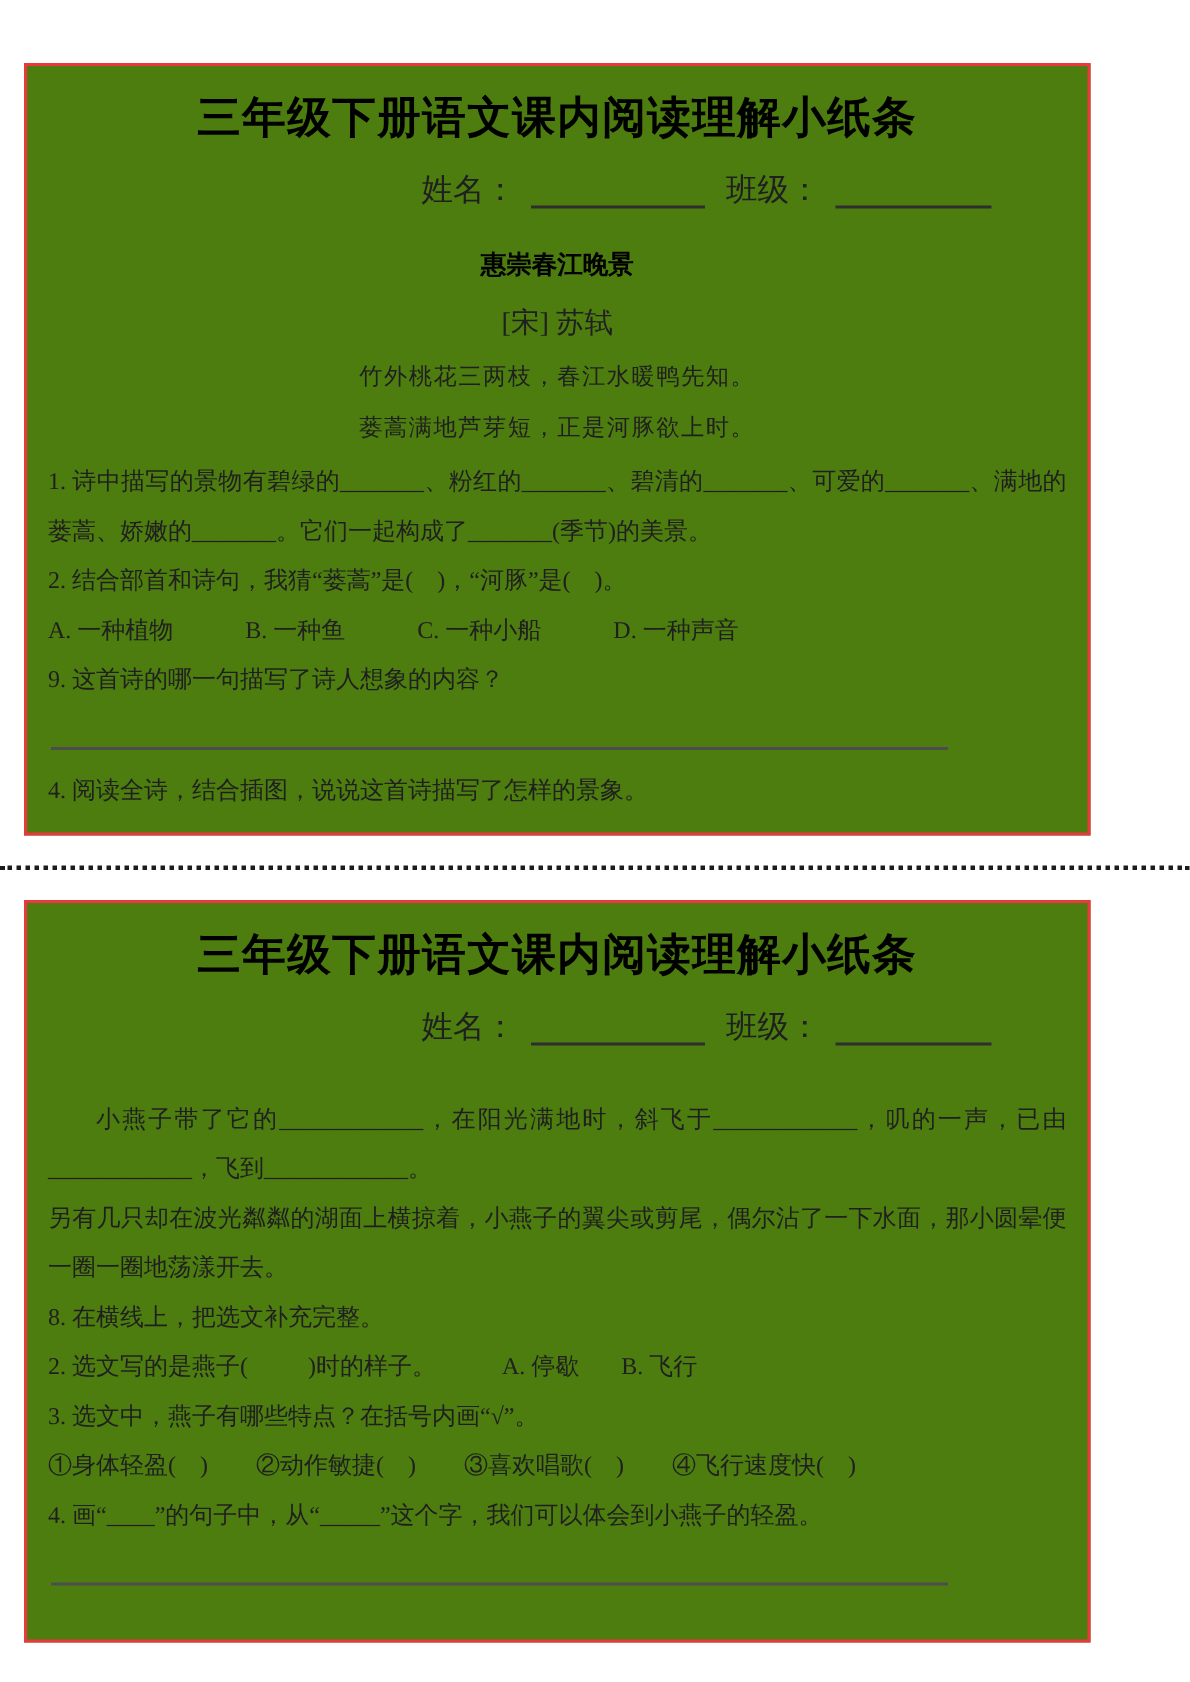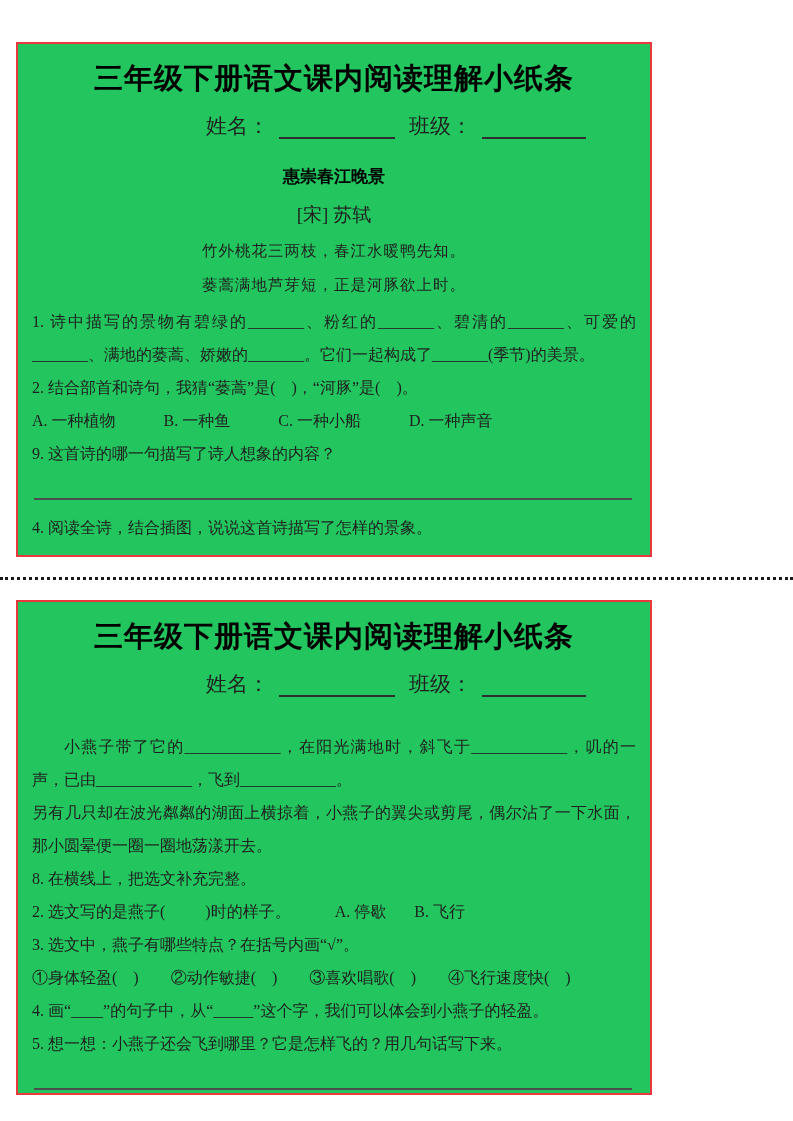--- a/index.html
+++ b/index.html
@@ -3,22 +3,22 @@
 <meta charset="utf-8">
 <style>
   * { margin:0; padding:0; box-sizing:border-box; }
   html,body { background:#ffffff; }
   body {
     width:793px; height:1121px; position:relative;
     font-family:"Liberation Serif","DejaVu Serif",serif;
     color:#1f1f1f;
   }
   .sheet {
-    position:absolute; left:16px; width:636px;
-    border:2px solid #e9393d; background:#22c55e; overflow:hidden;
+    position:absolute; left:16px; width:711px;
+    border:2px solid #e9393d; background:#4d7c0f; overflow:hidden;
   }
   #sheet1 { top:42px;  height:515px; }
   #sheet2 { top:600px; height:495px; }
   .cut-line {
     position:absolute; top:577px; left:0; width:793px; height:0;
     border-top:3px dotted #1c1c1c;
   }
   .sheet-title {
     margin-top:15px; text-align:center;
     font-family:"Liberation Sans","DejaVu Sans",sans-serif;
@@ -119,16 +119,15 @@
       </div>
     </div>
     <p class="q">3. 选文中，燕子有哪些特点？在括号内画“√”。</p>
     <div class="items-row">
       <span>①身体轻盈(    )</span>
       <span>②动作敏捷(    )</span>
       <span>③喜欢唱歌(    )</span>
       <span>④飞行速度快(    )</span>
     </div>
     <p class="q">4. 画“____”的句子中，从“_____”这个字，我们可以体会到小燕子的轻盈。</p>
-    <p class="q">5. 想一想：小燕子还会飞到哪里？它是怎样飞的？用几句话写下来。</p>
     <div class="answer-line"></div>
   </div>
 </section>
 
 </body></html>

